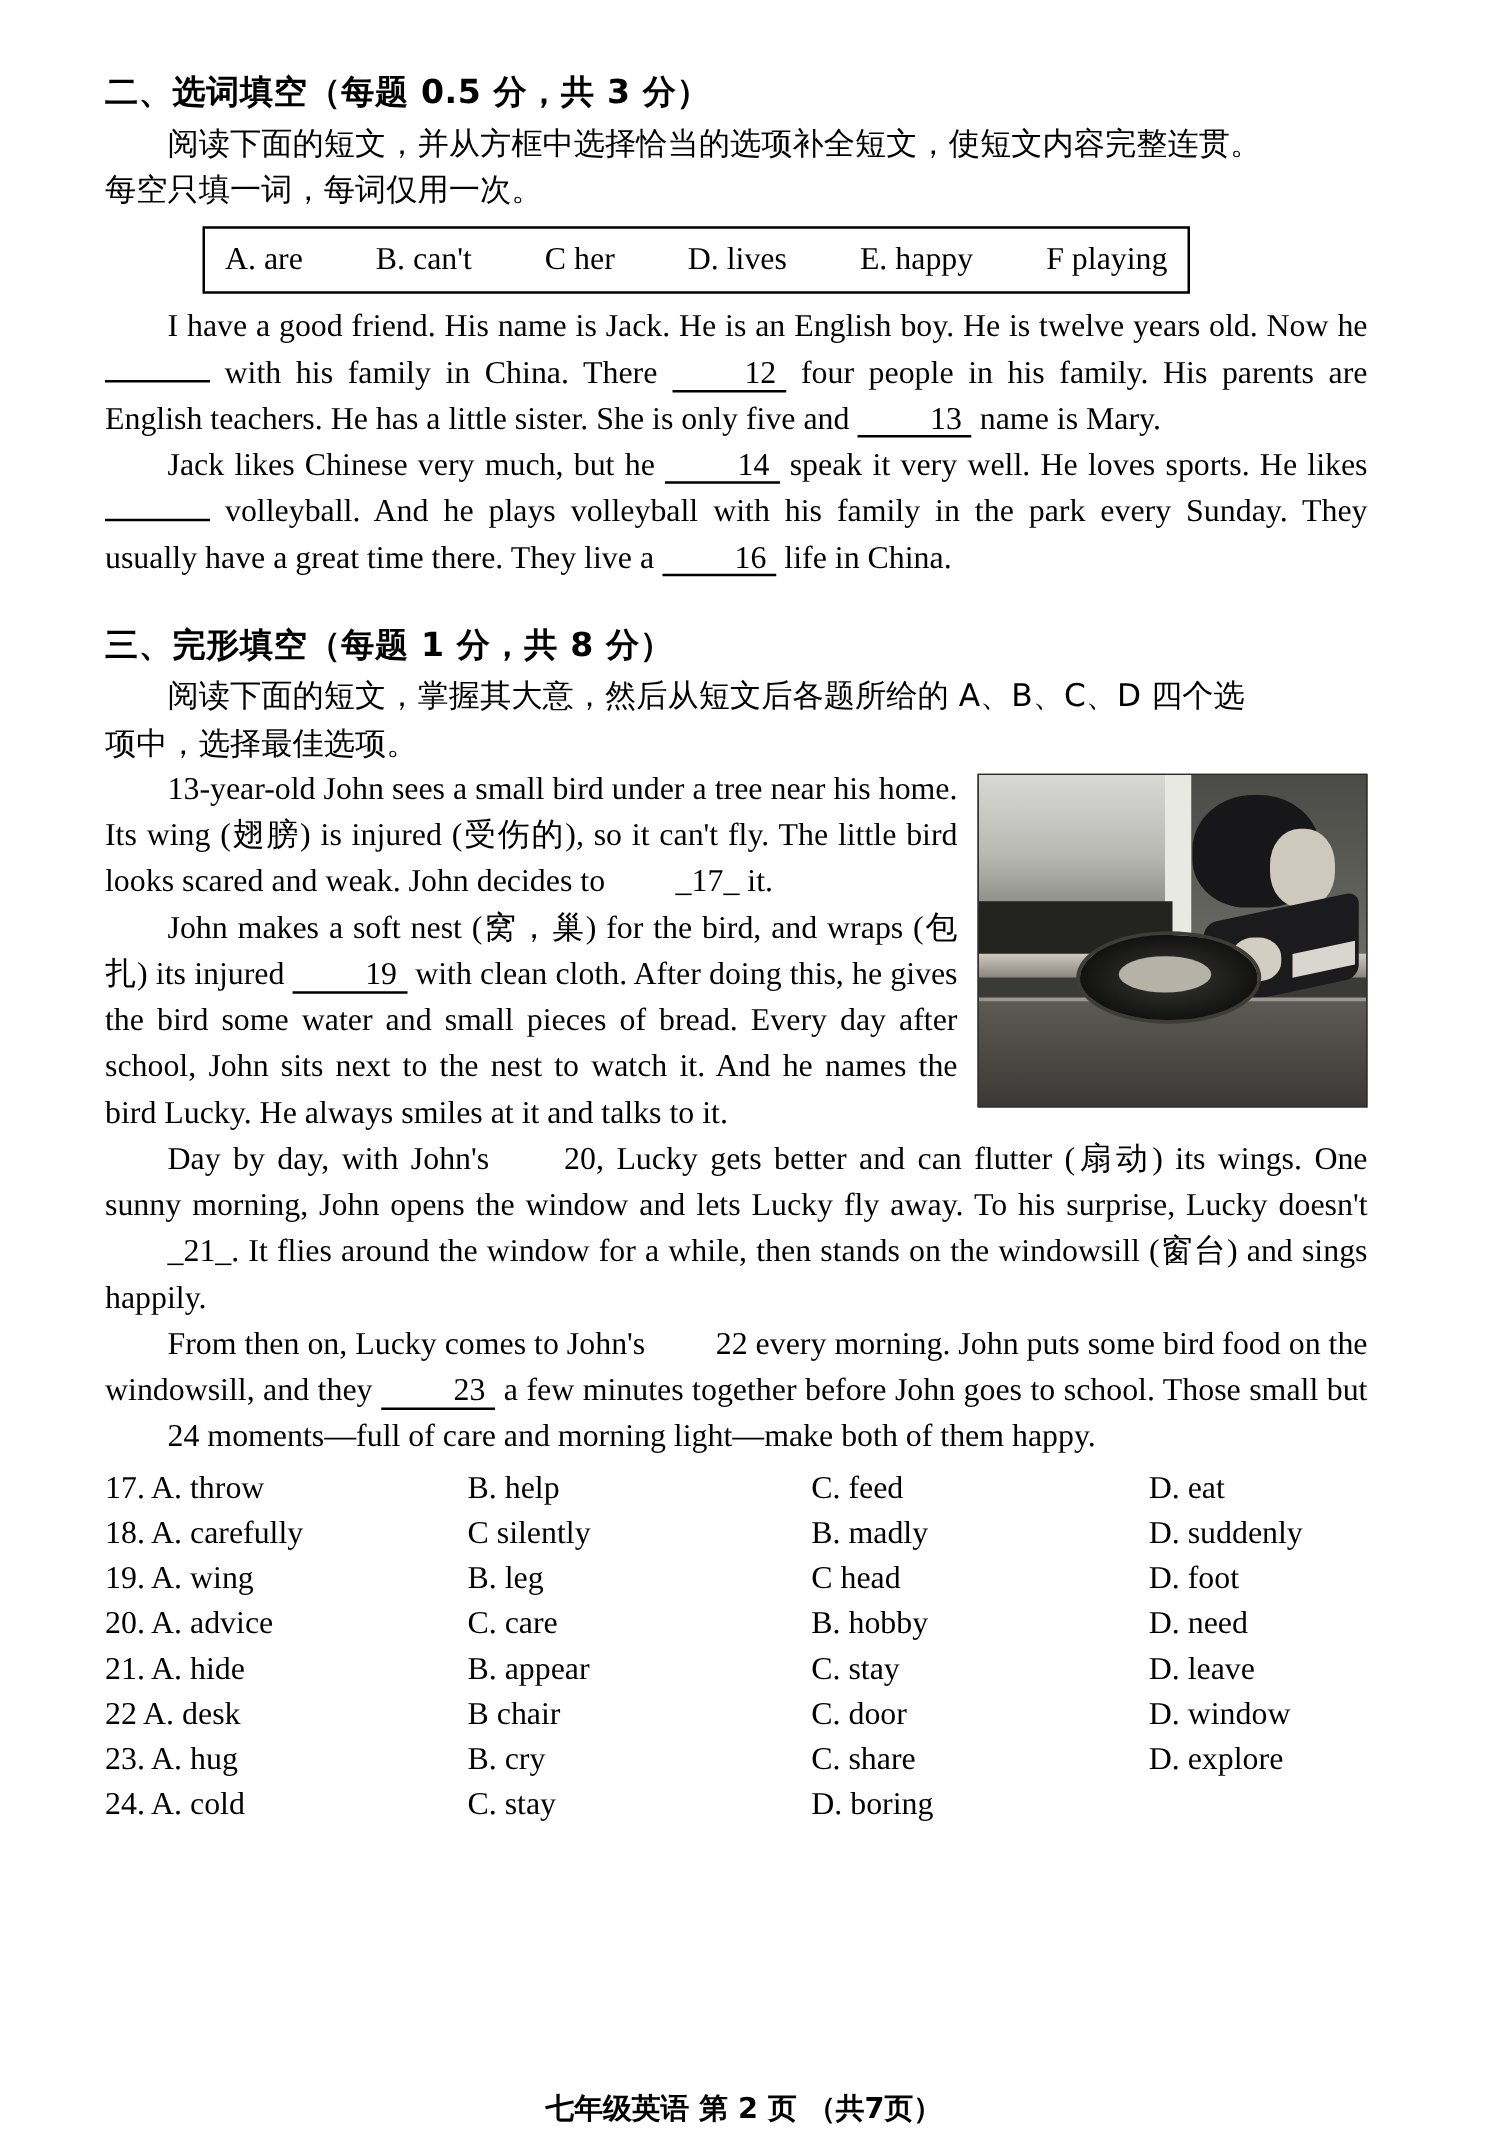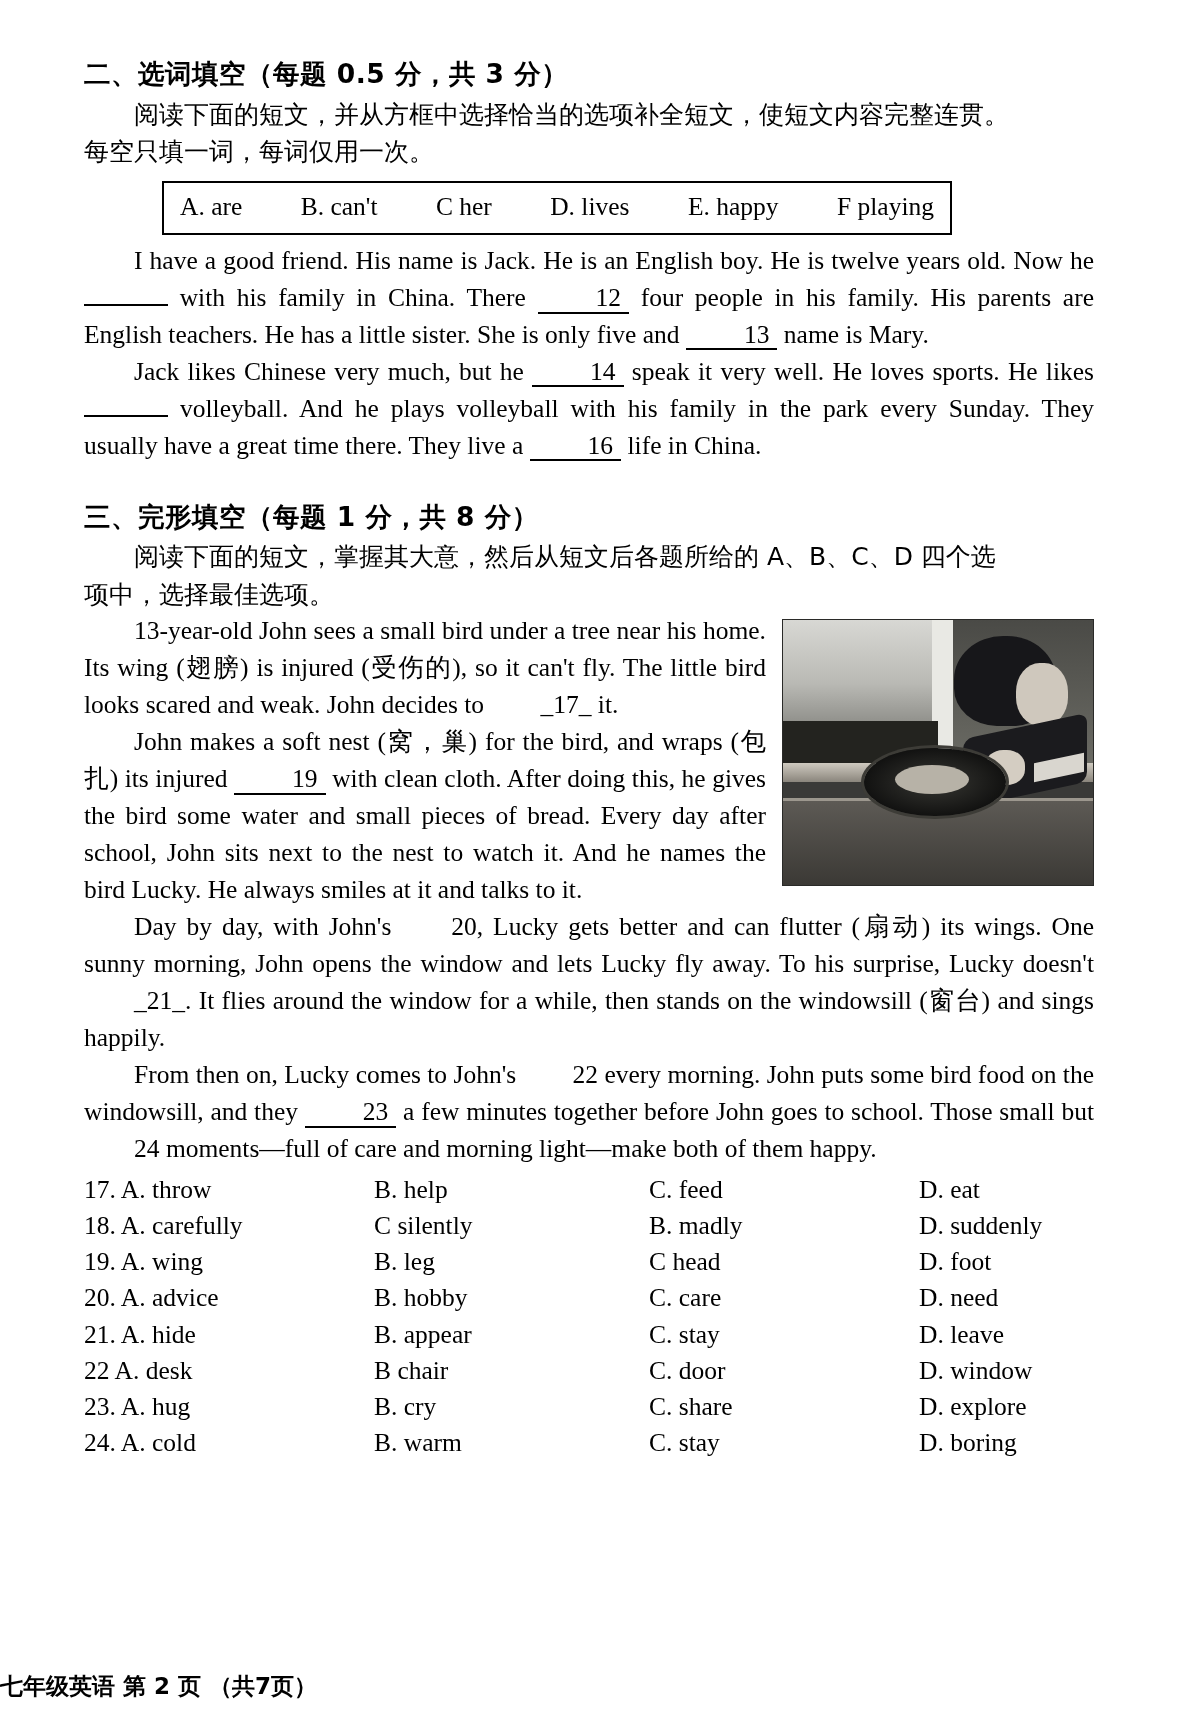--- a/index.html
+++ b/index.html
@@ -176,20 +176,21 @@
     line-height: 1.42;
   }
   .opt-row .q { white-space: nowrap; }
 
   
   .footer {
     position: absolute;
     left: 0;
     top: 1655px;
     width: 1190px;
+    text-align: center;
     font-family: "DejaVu Sans", "Liberation Sans", sans-serif;
     font-weight: bold;
     font-size: 23px;
   }
   .gap-md { height: 34px; }
 </style>
 </head>
 <body>
 
 <div class="page">
@@ -259,22 +260,22 @@
         <span>D. suddenly</span>
       </div>
       <div class="opt-row">
         <span class="q"><span>19.</span> <span>A. wing</span></span>
         <span>B. leg</span>
         <span>C head</span>
         <span>D. foot</span>
       </div>
       <div class="opt-row">
         <span class="q"><span>20.</span> <span>A. advice</span></span>
+        <span>C. care</span>
         <span>B. hobby</span>
-        <span>C. care</span>
         <span>D. need</span>
       </div>
       <div class="opt-row">
         <span class="q"><span>21.</span> <span>A. hide</span></span>
         <span>B. appear</span>
         <span>C. stay</span>
         <span>D. leave</span>
       </div>
       <div class="opt-row">
         <span class="q"><span>22</span> <span>A. desk</span></span>
@@ -283,21 +284,20 @@
         <span>D. window</span>
       </div>
       <div class="opt-row">
         <span class="q"><span>23.</span> <span>A. hug</span></span>
         <span>B. cry</span>
         <span>C. share</span>
         <span>D. explore</span>
       </div>
       <div class="opt-row">
         <span class="q"><span>24.</span> <span>A. cold</span></span>
-        <span>B. warm</span>
         <span>C. stay</span>
         <span>D. boring</span>
       </div>
     </div>
   </div>
 
   <div class="footer">七年级英语 第 2 页 （共7页）</div>
 </div>
 
 </body></html>

